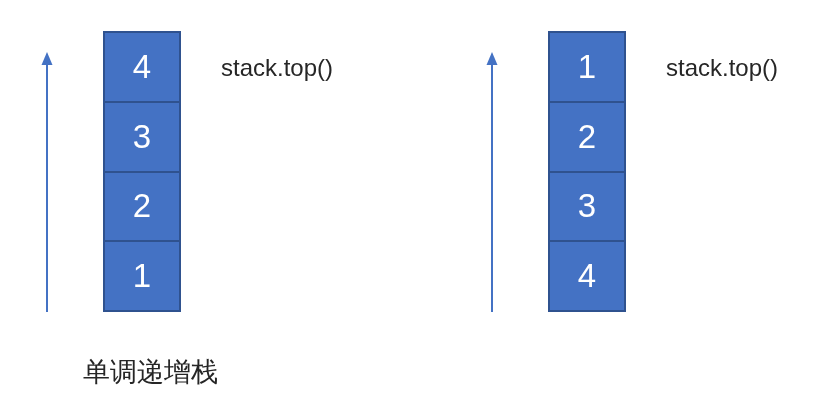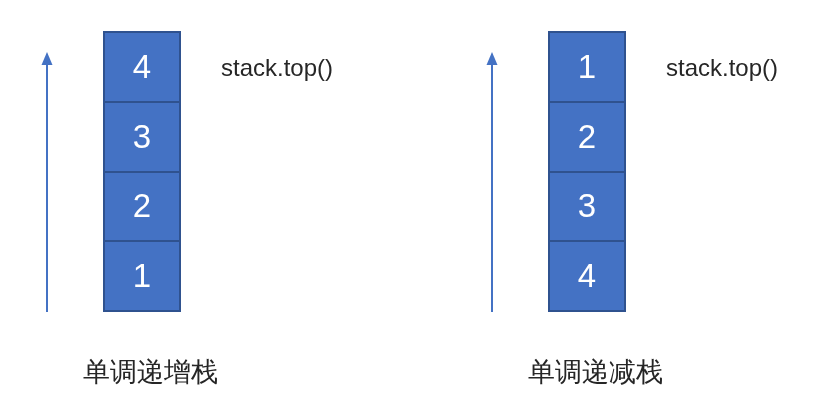--- a/index.html
+++ b/index.html
@@ -106,16 +106,15 @@
       <polygon points="7,0 1.5,13 12.5,13"></polygon>
       <line x1="7" y1="11" x2="7" y2="260"></line>
     </svg>
     <div class="stack">
       <div class="cell">1</div>
       <div class="cell">2</div>
       <div class="cell">3</div>
       <div class="cell">4</div>
     </div>
     <div class="top-label">stack.top()</div>
-    <div class="caption">单调递减栈</div>
   </div>
 
 </div>
 
 </body></html>

